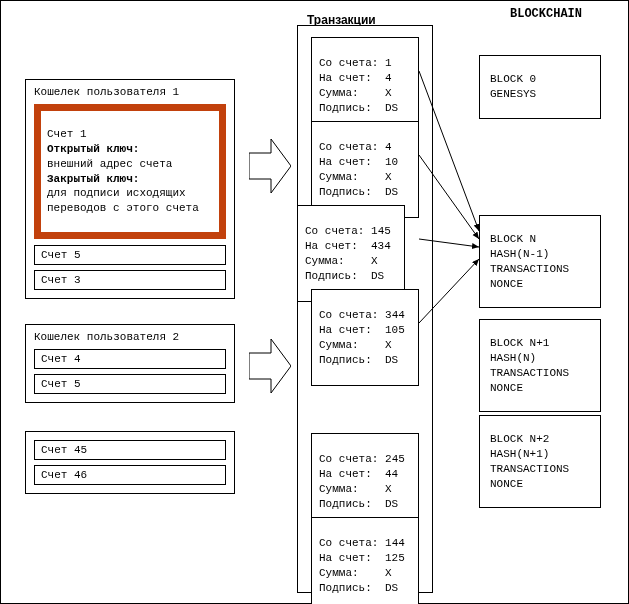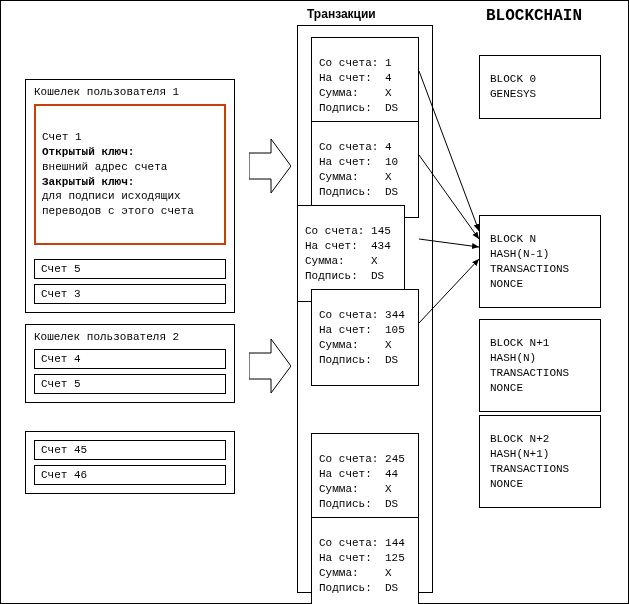--- a/index.html
+++ b/index.html
@@ -12,45 +12,45 @@
   }
   .canvas {
     position: relative;
     width: 629px;
     height: 604px;
     border: 1px solid #000;
     background: #fff;
   }
   .header-tx {
     position: absolute;
-    top: 6px;
+    top: 12px;
     left: 306px;
     font-weight: bold;
     font-family: Arial, sans-serif;
     font-size: 12px;
     text-align: right;
   }
   .header-bc {
     position: absolute;
     top: 6px;
     right: 46px;
     font-weight: bold;
-    font-size: 16px;
+    font-size: 12px;
   }
   .wallet {
     position: absolute;
     border: 1px solid #000;
     padding: 6px 8px 8px 8px;
     background: #fff;
   }
   .wallet-title { margin-bottom: 6px; }
   .account-detail {
-    border: 2px solid #c2410c;
-    padding: 24px 6px;
-    margin-bottom: 14px;
+    border: 7px solid #c2410c;
+    padding: 16px 6px;
+    margin-bottom: 6px;
     line-height: 1.35;
   }
   .account-row {
     border: 1px solid #000;
     padding: 3px 6px;
     margin-top: 5px;
   }
   .bold { font-weight: bold; }
   .tx-column {
     position: absolute;

